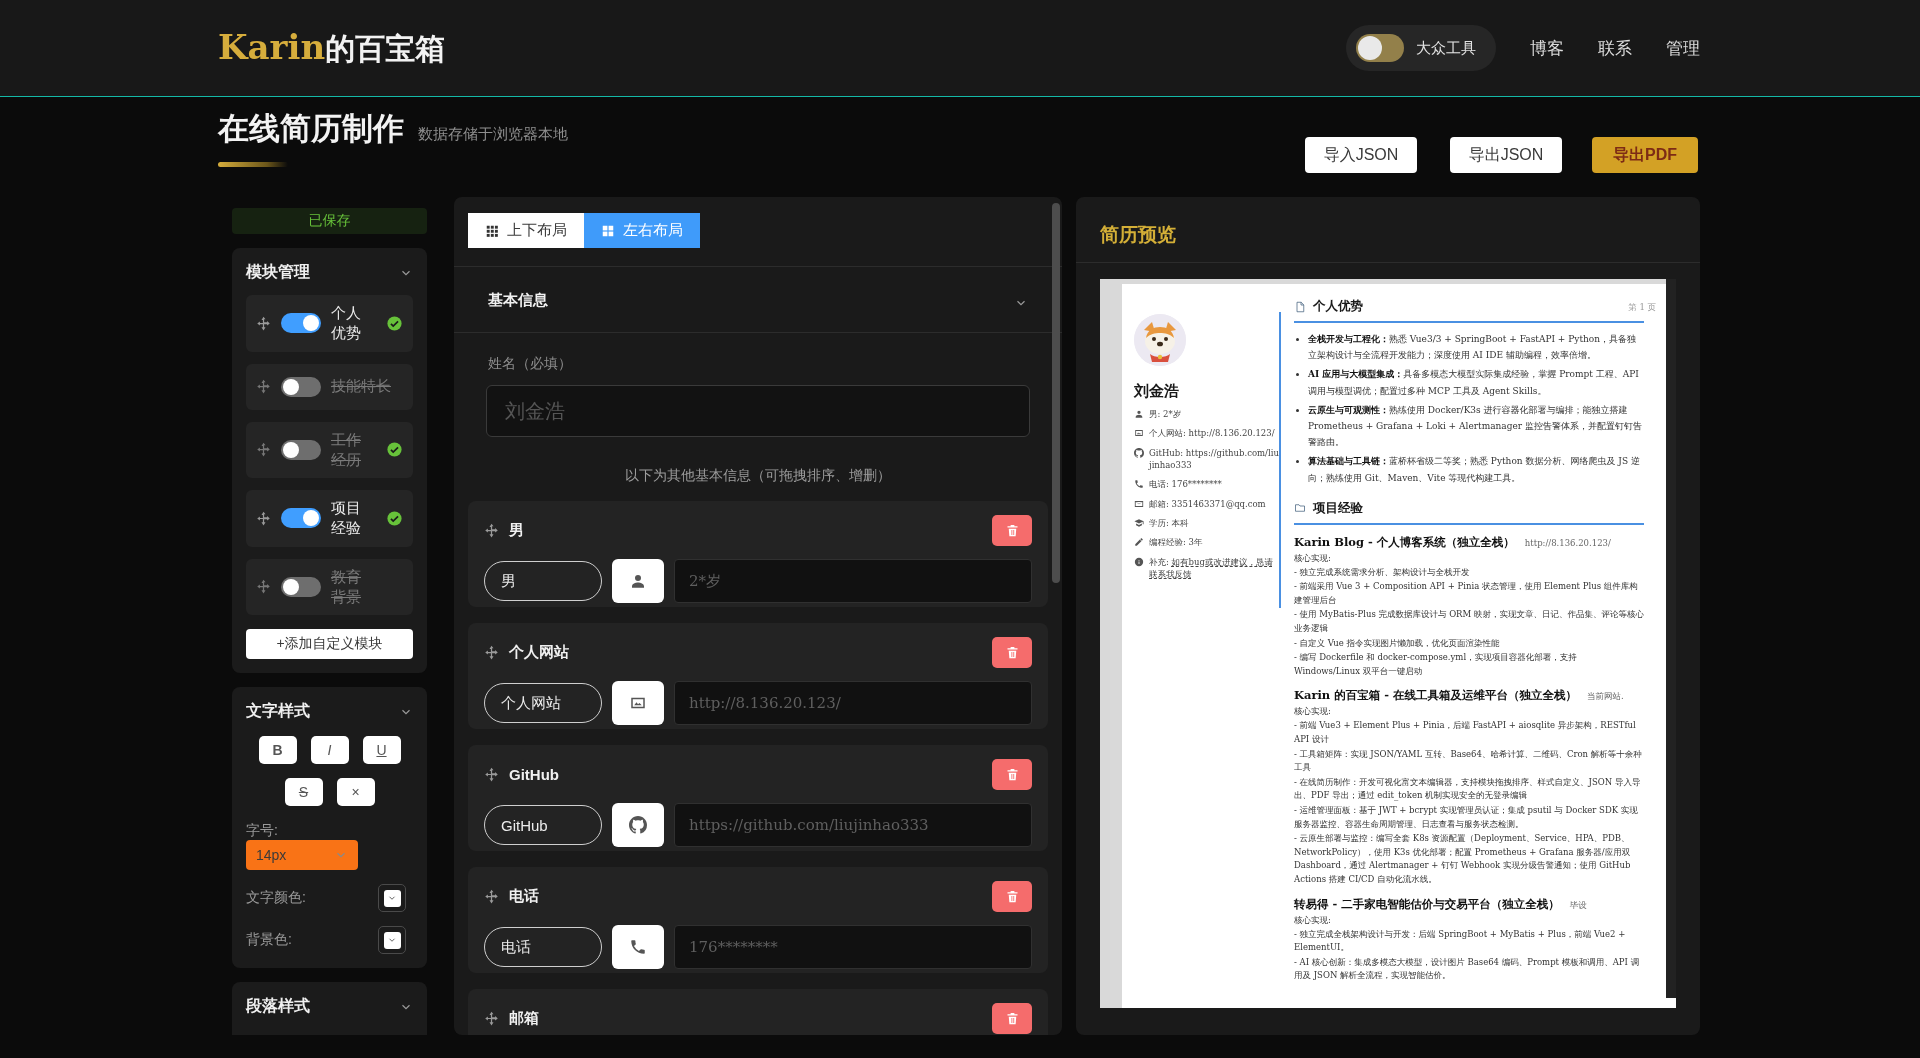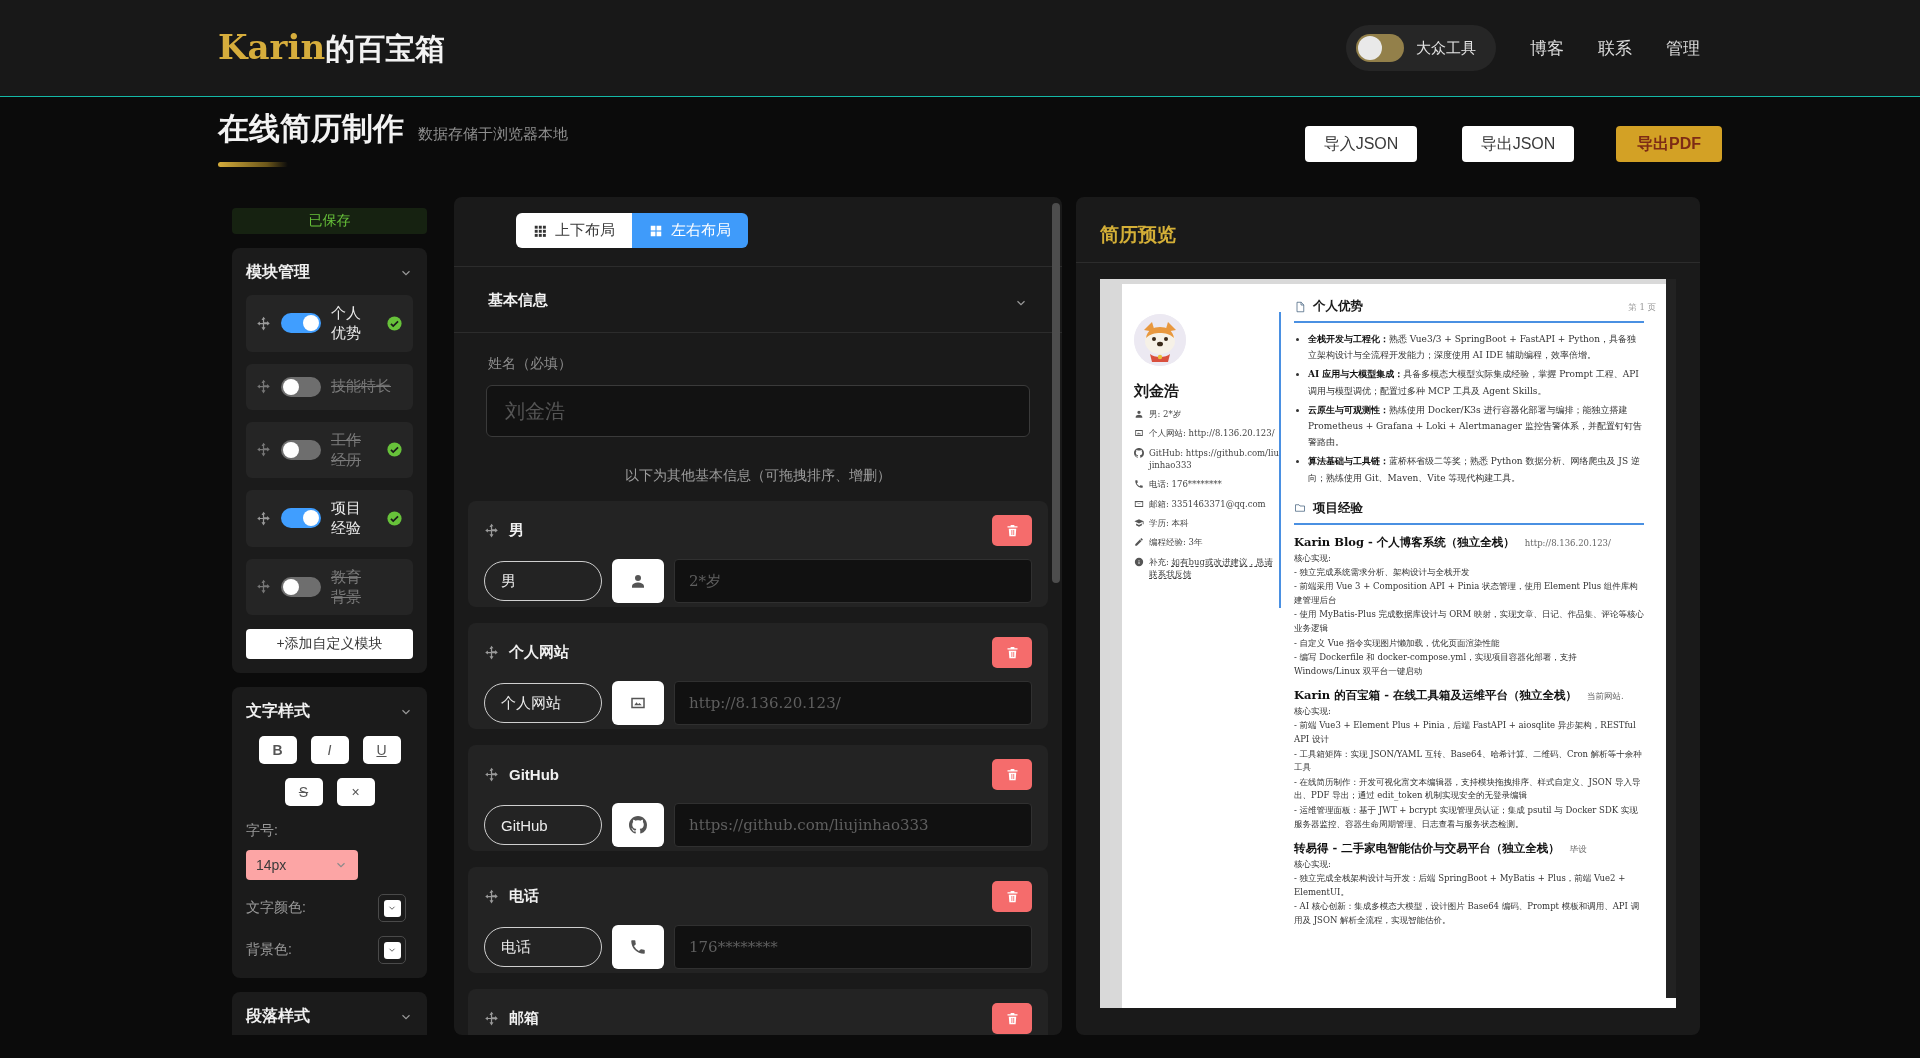--- a/index.html
+++ b/index.html
@@ -19,21 +19,21 @@
   .tool-label { font-size:15px; color:#e3e3e3; }
   .nav-link { font-size:17px; color:#dcdcdc; cursor:pointer; }
 
   
   .page-head { position:absolute; left:218px; top:108px; }
   .page-title-row { display:flex; align-items:baseline; gap:14px; }
   .page-title { font-size:31px; font-weight:bold; color:#f3f3f3; }
   .page-sub { font-size:15px; color:#8f8f8f; }
   .title-underline { width:70px; height:5px; border-radius:3px; margin-top:12px;
     background:linear-gradient(90deg,#d6ad3c 0%, #6b561a 70%, rgba(0,0,0,0) 100%); }
-  .head-buttons { position:absolute; top:126px; left:1305px; display:flex;gap:12px; }
+  .head-buttons { position:absolute; top:137px; left:1305px; display:flex; }
   .btn { height:36px; border-radius:4px; font-size:16px; display:flex; align-items:center; justify-content:center; cursor:pointer; }
   .btn-white { background:#ffffff; color:#3a3a3a; width:112px; }
   .btn-json2 { margin-left:33px; }
   .btn-gold { background:#d3a125; color:#7d2b15; font-weight:bold; width:106px; margin-left:30px; }
 
   
   .col { position:absolute; overflow:hidden; }
   .col-sidebar { left:232px; top:208px; width:195px; height:827px; }
   .col-editor  { left:454px; top:197px; width:608px; height:838px; background:#1a1a1a; border-radius:8px; }
   .col-preview { left:1076px; top:197px; width:624px; height:838px; background:#1a1a1a; border-radius:8px; }
@@ -57,32 +57,32 @@
   .module-label.disabled { color:#7a7a7a; text-decoration:line-through; }
   .check { margin-left:auto; display:flex; }
   .check svg { width:17px; height:17px; }
   .add-module { margin-top:14px; width:100%; height:30px; background:#fff; color:#3a3a3a;
     border-radius:4px; font-size:14px; display:flex; align-items:center; justify-content:center; cursor:pointer; }
   .style-row { display:flex; justify-content:center; gap:14px; margin-top:14px; }
   .style-btn { width:38px; height:28px; background:#fff; color:#555; border-radius:5px; font-size:14px;
     display:flex; align-items:center; justify-content:center; cursor:pointer; }
   .sb-b { font-weight:bold; } .sb-i { font-style:italic; } .sb-u { text-decoration:underline; } .sb-s { text-decoration:line-through; }
   .small-label { font-size:14px; color:#9a9a9a; margin-top:16px; }
-  .select { margin-top:10px; width:112px; height:30px; background:#fca5a5; border-radius:4px; color:#3a3a3a;
+  .select { width:112px; height:30px; background:#f97316; border-radius:4px; color:#3a3a3a;
     font-size:14px; display:flex; align-items:center; justify-content:space-between; padding:0 10px; cursor:pointer; }
   .select .chev { stroke:#8a8a8a; }
   .color-row { display:flex; align-items:center; justify-content:space-between; margin-top:14px; width:160px; }
   .color-pick { width:28px; height:28px; border:1px solid #4a4a4a; border-radius:5px; background:#1b1b1b;
     display:flex; align-items:center; justify-content:center; cursor:pointer; }
   .color-pick .inner { width:17px; height:17px; background:#fff; border-radius:3px; display:flex; align-items:center; justify-content:center; }
   .color-pick .inner svg { width:10px; height:10px; stroke:#444; fill:none; stroke-width:2; }
 
   
   .editor-inner { padding:16px 14px; }
-  .tabs { display:flex; border-radius:6px; overflow:hidden; width:max-content;margin-left:48px; }
+  .tabs { display:flex; border-radius:0; overflow:hidden; width:max-content; }
   .tab { height:35px; display:flex; align-items:center; gap:8px; padding:0 17px; font-size:15px; cursor:pointer; }
   .tab-plain { background:#ffffff; color:#3a3a3a; }
   .tab-active { background:#3f9bfa; color:#fff; }
   .tab svg { width:14px; height:14px; }
   .divider { height:1px; background:#2c2c2c; margin:18px -14px 0 -14px; }
   .section-head { display:flex; align-items:flex-end; justify-content:space-between; padding:24px 20px 22px 20px; cursor:pointer; }
   .section-title { font-size:15px; font-weight:bold; color:#f0f0f0; }
   .field-label { font-size:14px; color:#8d8d8d; padding:22px 20px 0 20px; }
   .name-input-wrap { padding:12px 18px 0 18px; }
   .name-input { width:100%; height:52px; background:#121212; border:1px solid #3a3a3a; border-radius:6px;
@@ -601,20 +601,21 @@
           <div class="project">
             <div class="p-head">
                 <span class="p-title">Karin 的百宝箱 - 在线工具箱及运维平台（独立全栈）</span>
                 <span class="p-note">当前网站.</span>
               </div>
             <div class="p-core">核心实现:</div>
             <div class="p-line">- 前端 Vue3 + Element Plus + Pinia，后端 FastAPI + aiosqlite 异步架构，RESTful API 设计</div>
             <div class="p-line">- 工具箱矩阵：实现 JSON/YAML 互转、Base64、哈希计算、二维码、Cron 解析等十余种工具</div>
             <div class="p-line">- 在线简历制作：开发可视化富文本编辑器，支持模块拖拽排序、样式自定义、JSON 导入导出、PDF 导出；通过 edit_token 机制实现安全的无登录编辑</div>
             <div class="p-line">- 运维管理面板：基于 JWT + bcrypt 实现管理员认证；集成 psutil 与 Docker SDK 实现服务器监控、容器生命周期管理、日志查看与服务状态检测。</div>
+            <div class="p-line">- 云原生部署与监控：编写全套 K8s 资源配置（Deployment、Service、HPA、PDB、NetworkPolicy），使用 K3s 优化部署；配置 Prometheus + Grafana 服务器/应用双 Dashboard，通过 Alertmanager + 钉钉 Webhook 实现分级告警通知；使用 GitHub Actions 搭建 CI/CD 自动化流水线。</div>
           </div>
 
           <div class="project">
             <div class="p-head">
                 <span class="p-title">转易得 - 二手家电智能估价与交易平台（独立全栈）</span>
                 <span class="p-note">毕设</span>
               </div>
             <div class="p-core">核心实现:</div>
             <div class="p-line">- 独立完成全栈架构设计与开发：后端 SpringBoot + MyBatis + Plus，前端 Vue2 + ElementUI。</div>
             <div class="p-line">- AI 核心创新：集成多模态大模型，设计图片 Base64 编码、Prompt 模板和调用、API 调用及 JSON 解析全流程，实现智能估价。</div>

